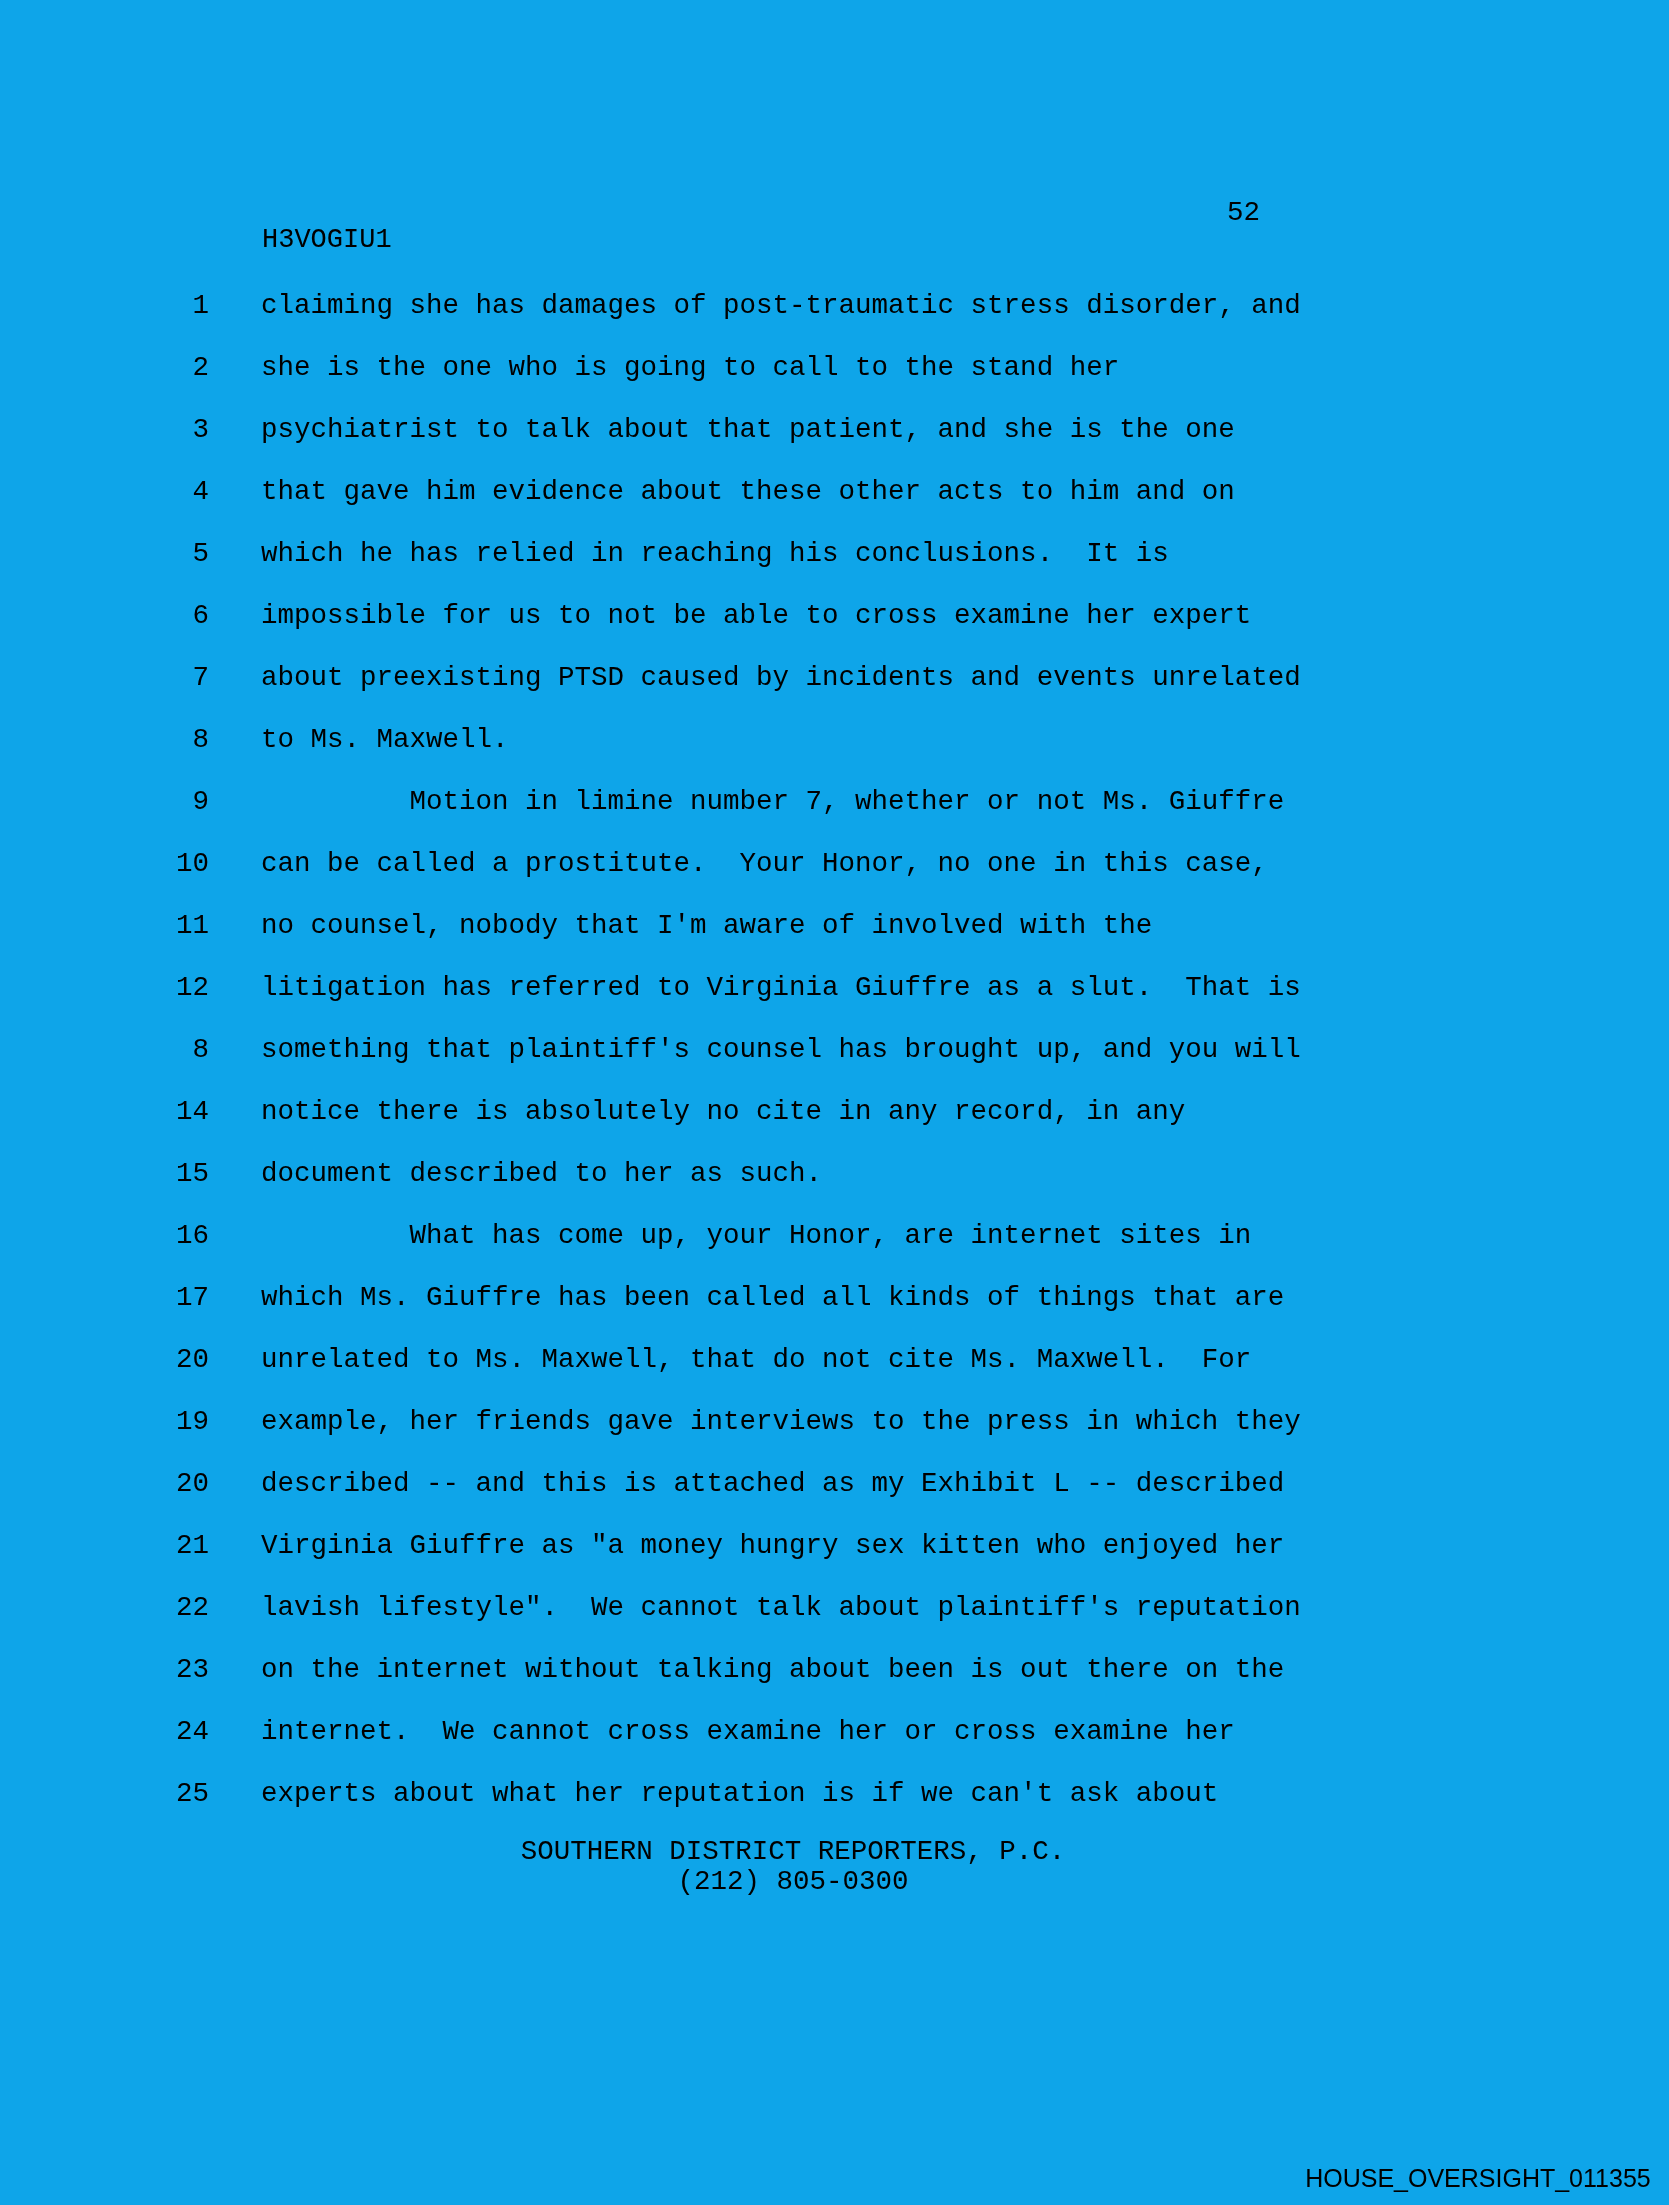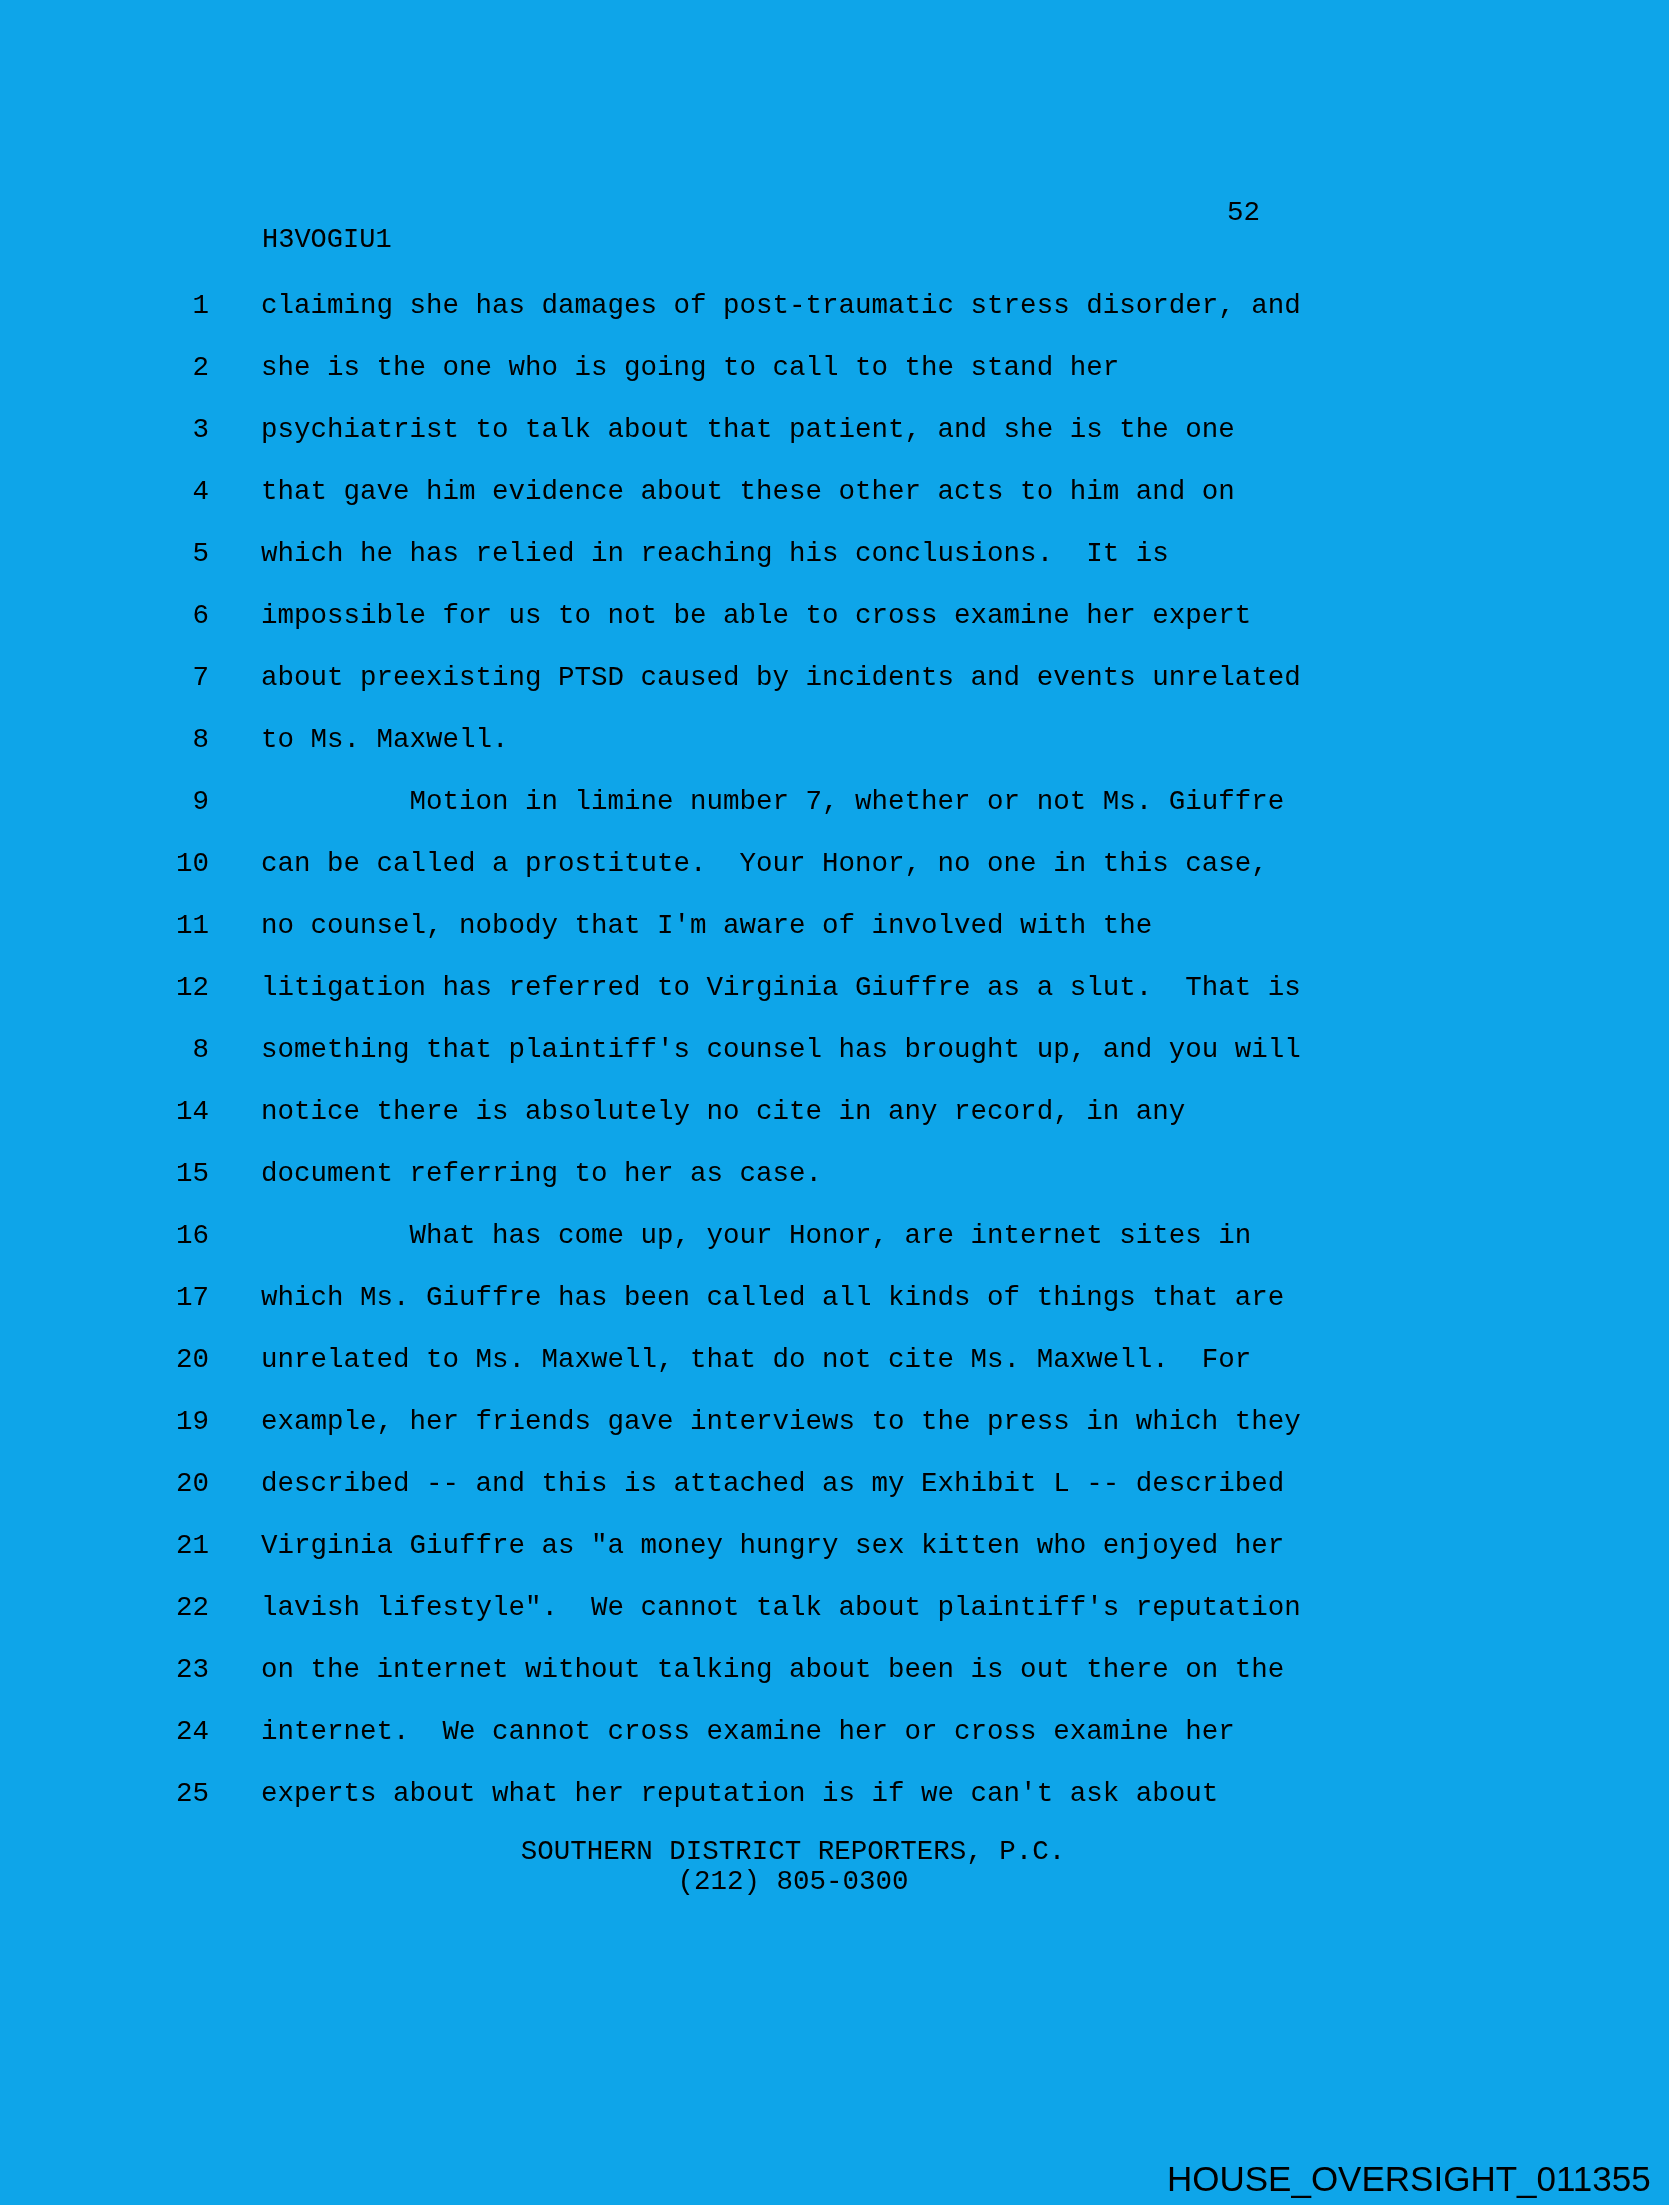--- a/index.html
+++ b/index.html
@@ -65,21 +65,21 @@
     line-height: 29.5px;
   }
   .footer div {
     white-space: pre;
   }
   .watermark {
     position: absolute;
     top: 2161px;
     right: 18.3px;
     font-family: "Liberation Sans", "DejaVu Sans", sans-serif;
-    font-size: 35px;
+    font-size: 25px;
     line-height: 35px;
     color: #000000;
     white-space: pre;
   }
 </style>
 </head>
 <body>
 
 <div class="page">
 
@@ -153,21 +153,21 @@
     <span class="text">something that plaintiff's counsel has brought up, and you will</span>
   </div>
 
   <div class="line">
     <span class="num">14</span>
     <span class="text">notice there is absolutely no cite in any record, in any</span>
   </div>
 
   <div class="line">
     <span class="num">15</span>
-    <span class="text">document referring to her as case.</span>
+    <span class="text">document described to her as such.</span>
   </div>
 
   <div class="line">
     <span class="num">16</span>
     <span class="text">         What has come up, your Honor, are internet sites in</span>
   </div>
 
   <div class="line">
     <span class="num">17</span>
     <span class="text">which Ms. Giuffre has been called all kinds of things that are</span>

